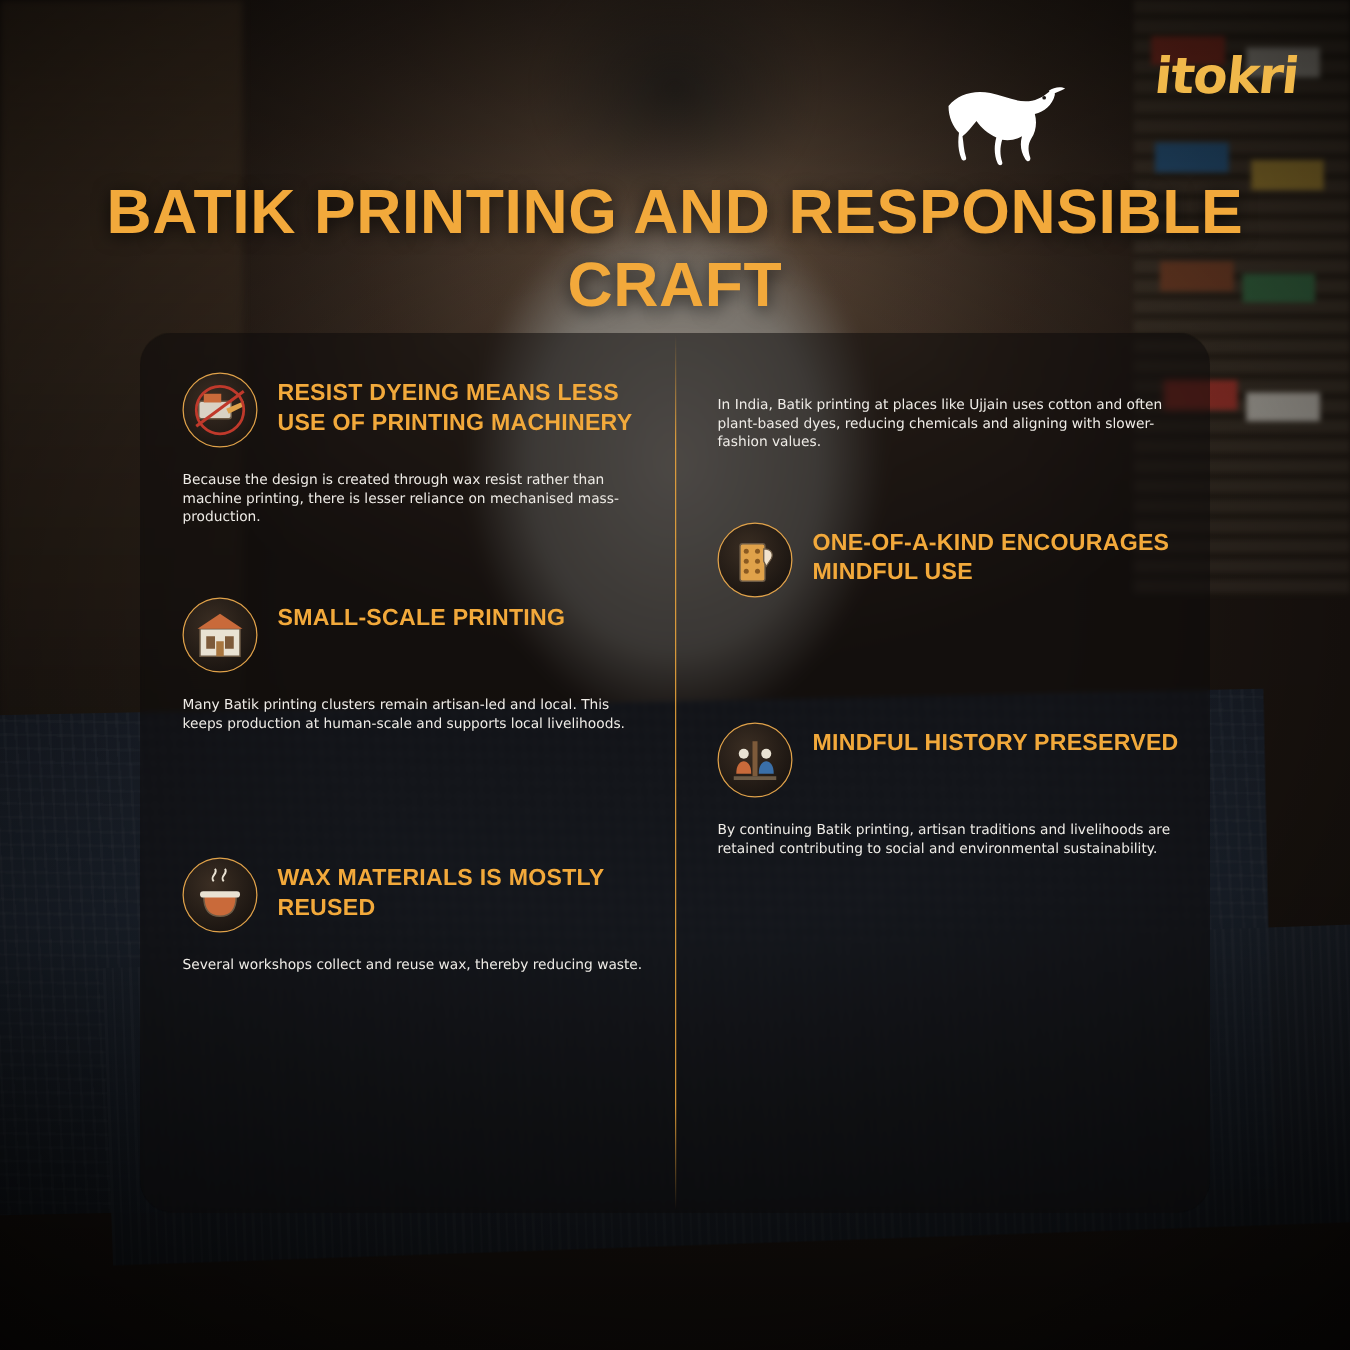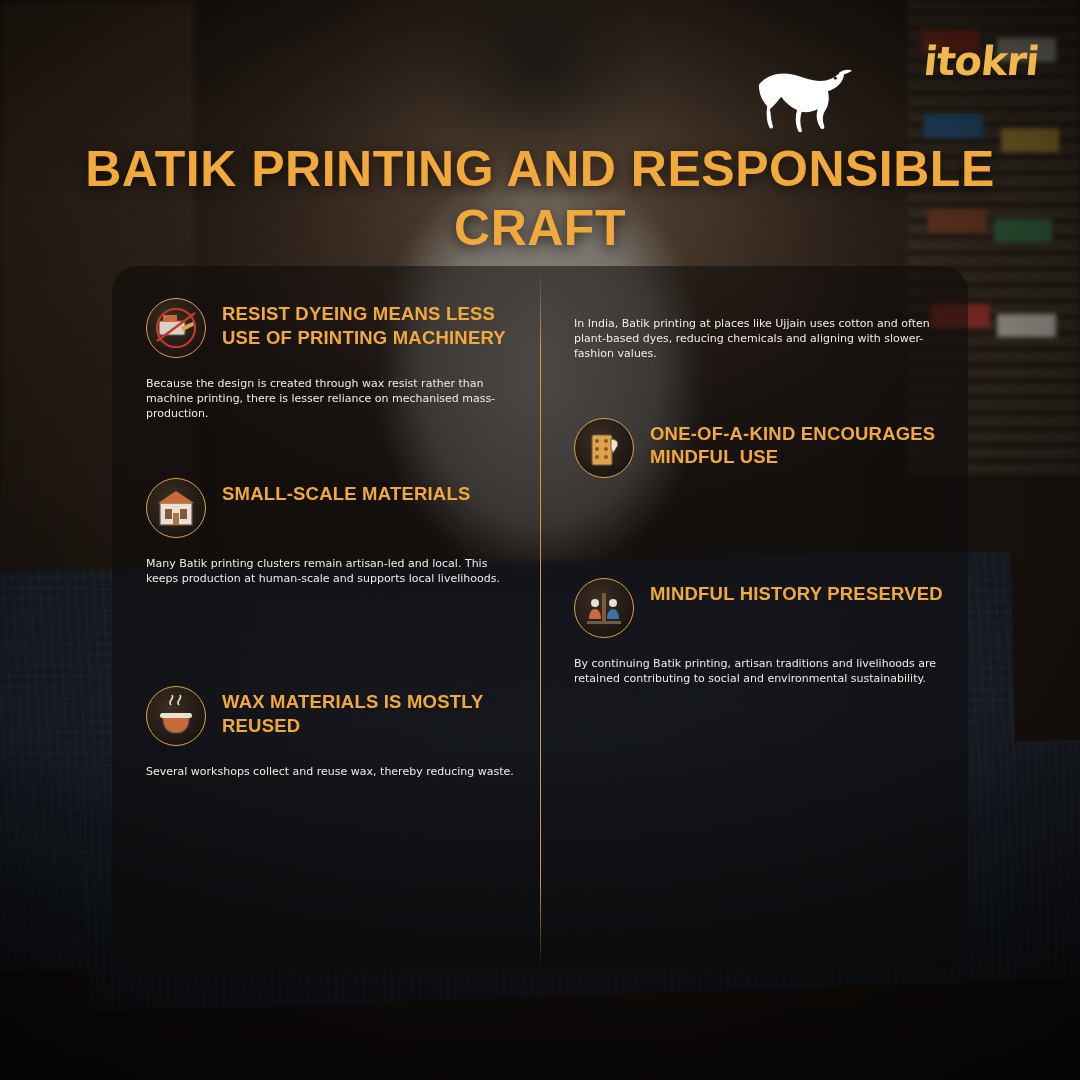--- a/index.html
+++ b/index.html
@@ -292,21 +292,21 @@
           <div class="item-head">
             <div class="badge">
               <svg viewBox="0 0 58 58">
                 <rect x="13" y="24" width="32" height="22" fill="#e9e2d3" stroke="#6d5b46" stroke-width="1.2"></rect>
                 <path d="M11,24 L29,12 L47,24 Z" fill="#c96a3a"></path>
                 <rect x="18" y="30" width="7" height="10" fill="#7d5a3a"></rect>
                 <rect x="33" y="30" width="7" height="10" fill="#7d5a3a"></rect>
                 <rect x="26" y="34" width="6" height="12" fill="#a8763f"></rect>
               </svg>
             </div>
-            <div class="item-title">SMALL-SCALE MATERIALS</div>
+            <div class="item-title">SMALL-SCALE PRINTING</div>
           </div>
           <div class="item-body">Many Batik printing clusters remain artisan-led and local. This keeps production at human-scale and supports local livelihoods.</div>
         </div>
 
         <div class="sp-lg"></div>
         <div class="sp-md"></div>
 
         <div class="item">
           <div class="item-head">
             <div class="badge">

